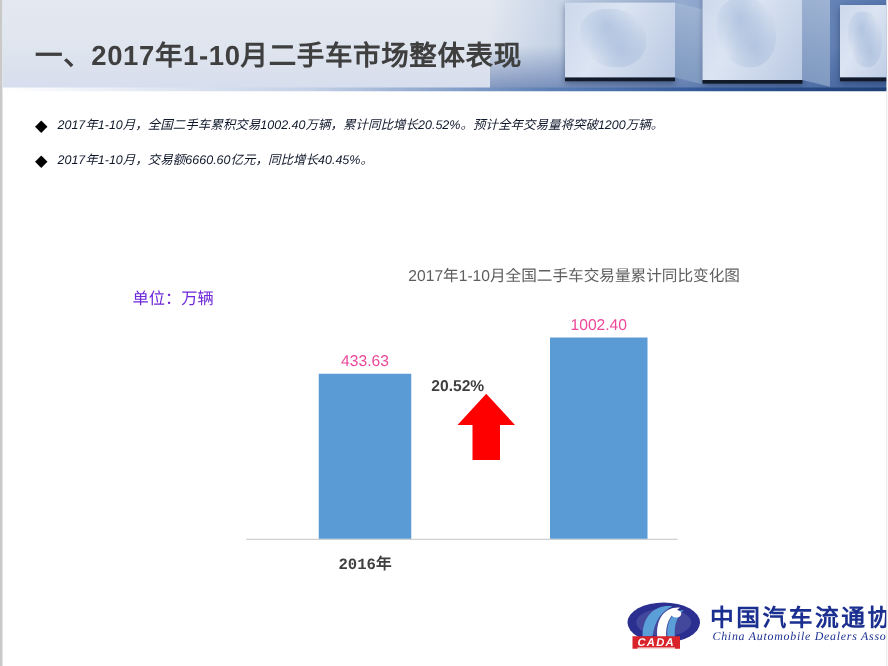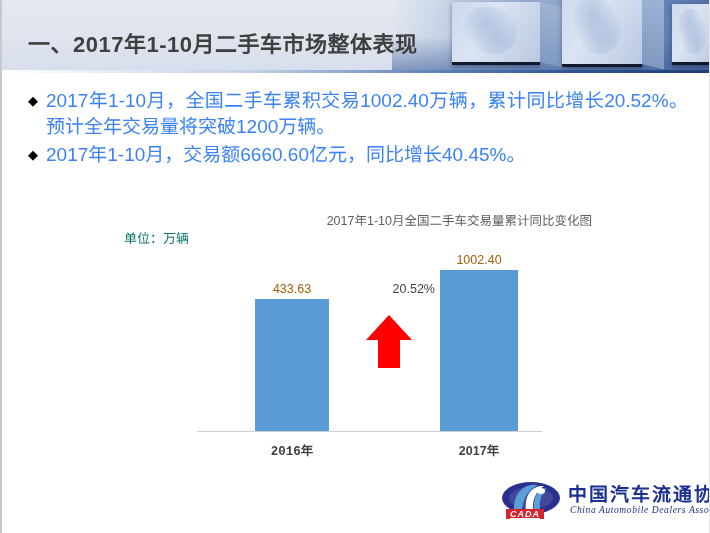--- a/index.html
+++ b/index.html
@@ -108,24 +108,25 @@
   }
   .bullet-marker {
     flex: 0 0 auto;
     width: 18px;
     font-size: 13px;
     line-height: 26px;
     color: #000000;
   }
   .bullet-text {
     flex: 1 1 auto;
-    font-size: 19px;
+    font-size: 10px;
     line-height: 26px;
-    color: #3b82f6;
+    color: #0f172a;
     text-align: justify;
+    font-style: italic;
   }
 
   
   .chart-area {
     position: absolute;
     left: 0;
     top: 198px;
     width: 710px;
     height: 268px;
   }
@@ -137,23 +138,22 @@
     text-align: right;
     font-size: 12.5px;
     color: #5e5e5e;
     white-space: nowrap;
   }
   .unit-label {
     position: absolute;
     left: 104px;
     top: 30px;
     font-size: 13px;
-    color: #0f766e;
-    white-space: nowrap;
-    margin-left: 18px;
+    color: #6d28d9;
+    white-space: nowrap;
   }
   .plot {
     position: absolute;
     left: 195px;
     top: 42px;
     width: 345px;
     height: 192px;
   }
   .axis-line {
     position: absolute;
@@ -167,21 +167,21 @@
     position: absolute;
     bottom: 1px;
     background: #5b9bd5;
   }
   #bar-2016 { left: 58px;  width: 74px; height: 132px; }
   #bar-2017 { left: 243px; width: 78px; height: 161px; }
 
   .bar-value {
     position: absolute;
     font-size: 12.5px;
-    color: #a16207;
+    color: #ec4899;
     text-align: center;
     white-space: nowrap;
   }
   #value-2016 { left: 58px;  width: 74px; bottom: 136px; }
   #value-2017 { left: 243px; width: 78px; bottom: 165px; }
 
   .cat-label {
     position: absolute;
     top: 200px;
     font-size: 12.5px;
@@ -190,25 +190,25 @@
     text-align: center;
     white-space: nowrap;
   }
   #cat-2016 { left: 50px;  width: 90px; font-family: Liberation Mono, monospace; }
   #cat-2017 { left: 237px; width: 90px; }
 
   .growth-label {
     position: absolute;
     left: 148px;
     width: 90px;
-    bottom: 136px;
+    bottom: 116px;
     font-size: 12.5px;
-    font-weight: normal;
+    font-weight: bold;
     color: #3f3f3f;
-    text-align: right;
+    text-align: left;
     white-space: nowrap;
   }
   .arrow-up {
     position: absolute;
     left: 168px;
     bottom: 63px;
     width: 48px;
     height: 55px;
   }
 
@@ -312,21 +312,20 @@
       <div class="bar-value" id="value-2016">433.63</div>
       <div class="bar-value" id="value-2017">1002.40</div>
 
       <div class="growth-label">20.52%</div>
 
       <svg class="arrow-up" viewBox="0 0 48 55">
         <polygon points="24,1 47,26 35,26 35,54 13,54 13,26 1,26" fill="#FF0000"></polygon>
       </svg>
 
       <div class="cat-label" id="cat-2016">2016年</div>
-      <div class="cat-label" id="cat-2017">2017年</div>
     </div>
   </div>
 
   <div class="logo">
     <svg class="logo-mark" viewBox="0 0 62 44">
       <ellipse cx="31" cy="19" rx="29" ry="16" fill="#2b2f8f"></ellipse>
       <ellipse cx="31" cy="19" rx="22" ry="11" fill="#ffffff" opacity="0.12"></ellipse>
       <path d="M14 30 C14 12, 26 4, 38 6 C30 10, 24 16, 22 30 Z" fill="#5a9fd8"></path>
       <path d="M26 32 C24 16, 32 6, 44 7 C36 13, 32 20, 33 32 Z" fill="#ffffff"></path>
       <path d="M34 31 C33 18, 38 10, 47 9 C41 15, 39 22, 40 31 Z" fill="#5a9fd8"></path>

